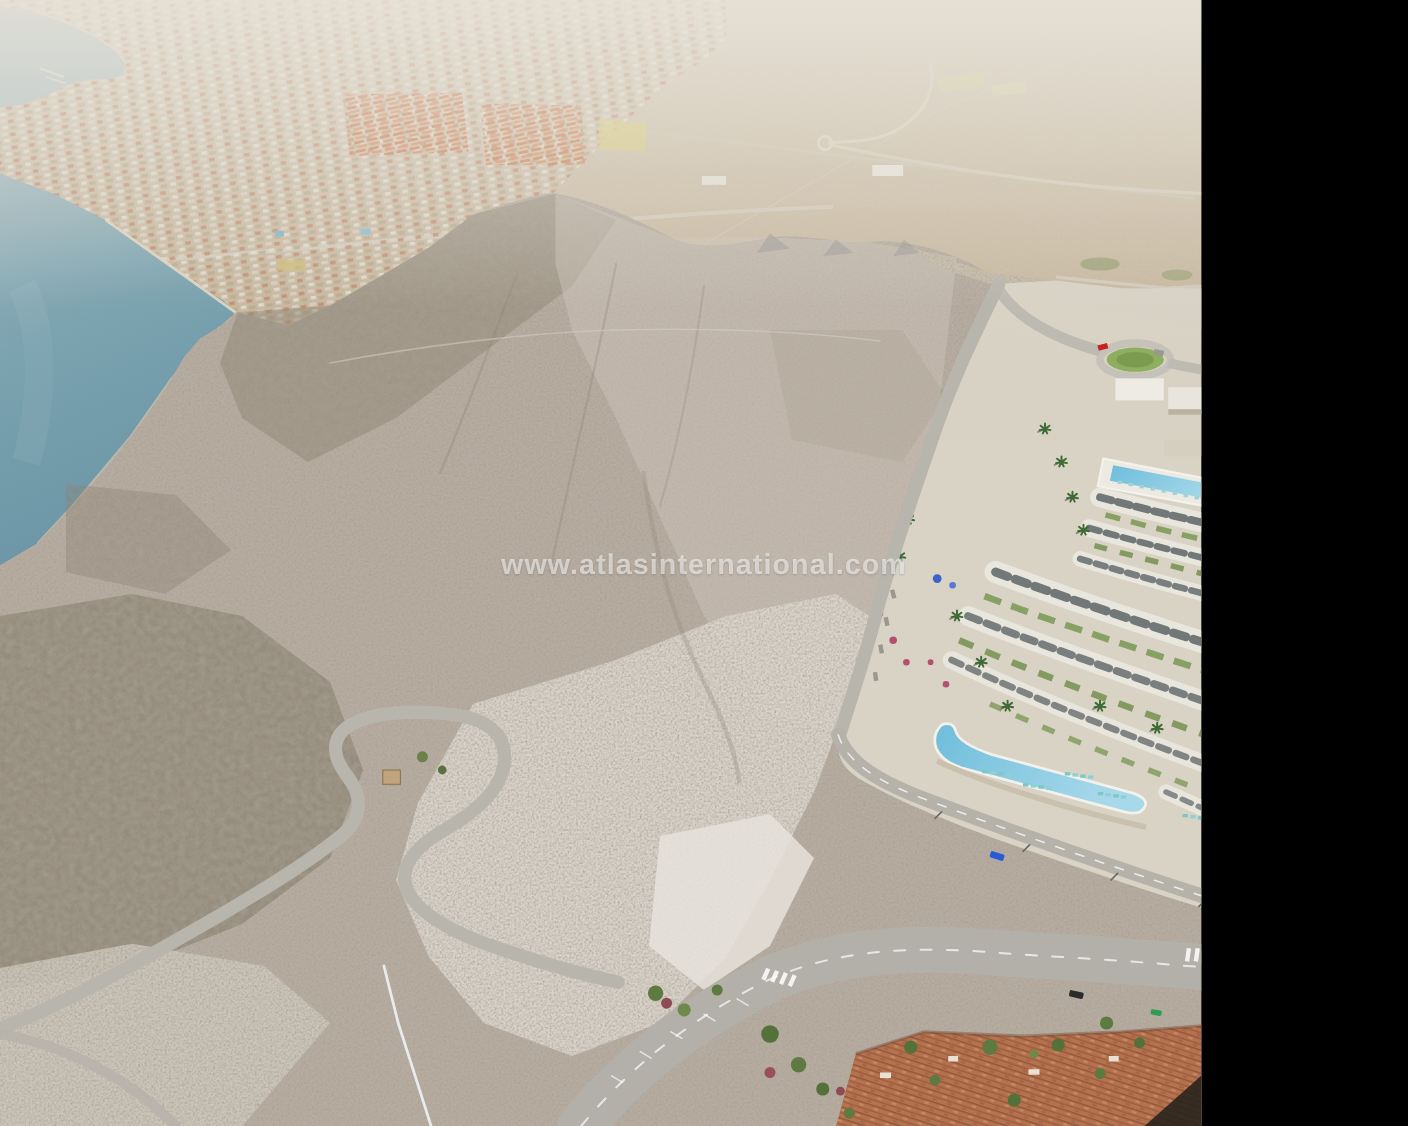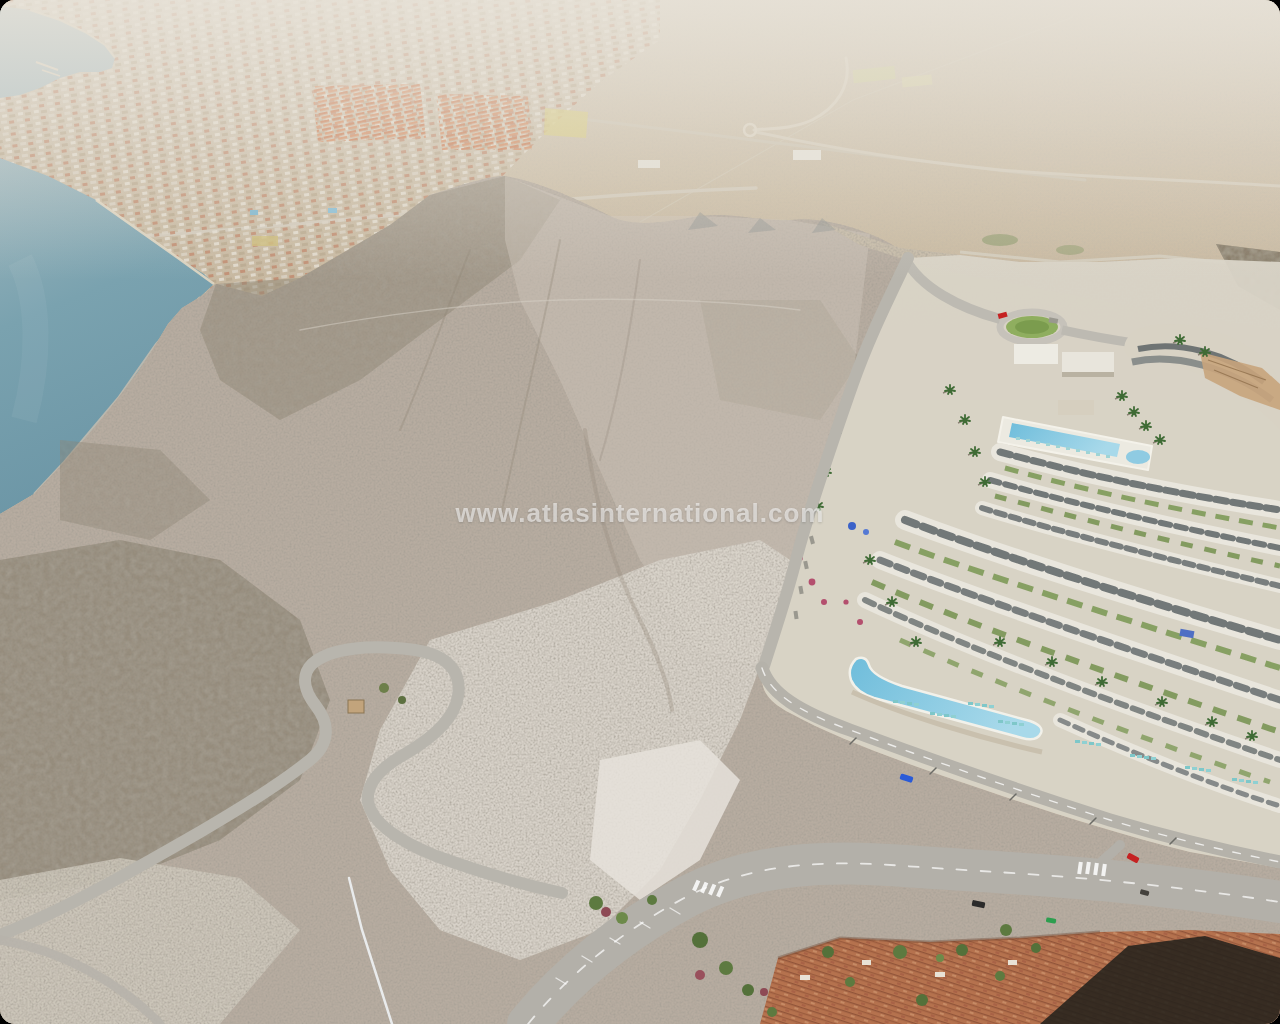--- a/index.html
+++ b/index.html
@@ -7,22 +7,22 @@
     --plain:#c9b9a2; --plain-far:#d6cebf; --haze:#e6e1d6;
     --town:#cabfae; --roofred:#bb8068; --orange:#cb7950;
     --mount:#b7aca0; --scrub:#867c6a; --rock:#dcd7cd; --rock2:#e6e2da;
     --hard:#dad5c8; --bld:#edebe3; --glaz:#5d6466;
     --pool1:#6fbddb; --pool2:#a8d9ea;
     --garden:#7e9a58; --palm:#3f6b35;
     --road:#b3b0a9; --roadlt:#b8b5ad; --mark:#ffffff;
     --terra:#b5724e; --shadow:#24211c;
   }
   html,body{margin:0;padding:0;background:#000;}
-  .stage{position:relative;width:1280px;height:1024px;overflow:hidden;
-         font-family:"Liberation Sans",sans-serif;background:var(--plain);border-radius:15px;}
+  .stage{position:relative;width:1092px;height:1024px;overflow:hidden;
+         font-family:"Liberation Sans",sans-serif;background:var(--plain);}
   .stage svg{position:absolute;inset:0;display:block;}
   .wm{font-family:"Liberation Sans",sans-serif;font-weight:700;font-size:26px;
       letter-spacing:1px;fill:rgba(255,255,255,0.55);
       filter:drop-shadow(0 1px 1px rgba(70,70,70,0.45));}
 </style>
 </head>
 <body>
 
 <div class="stage">
 <svg viewBox="0 0 1280 1024" width="1280" height="1024" aria-hidden="true">

